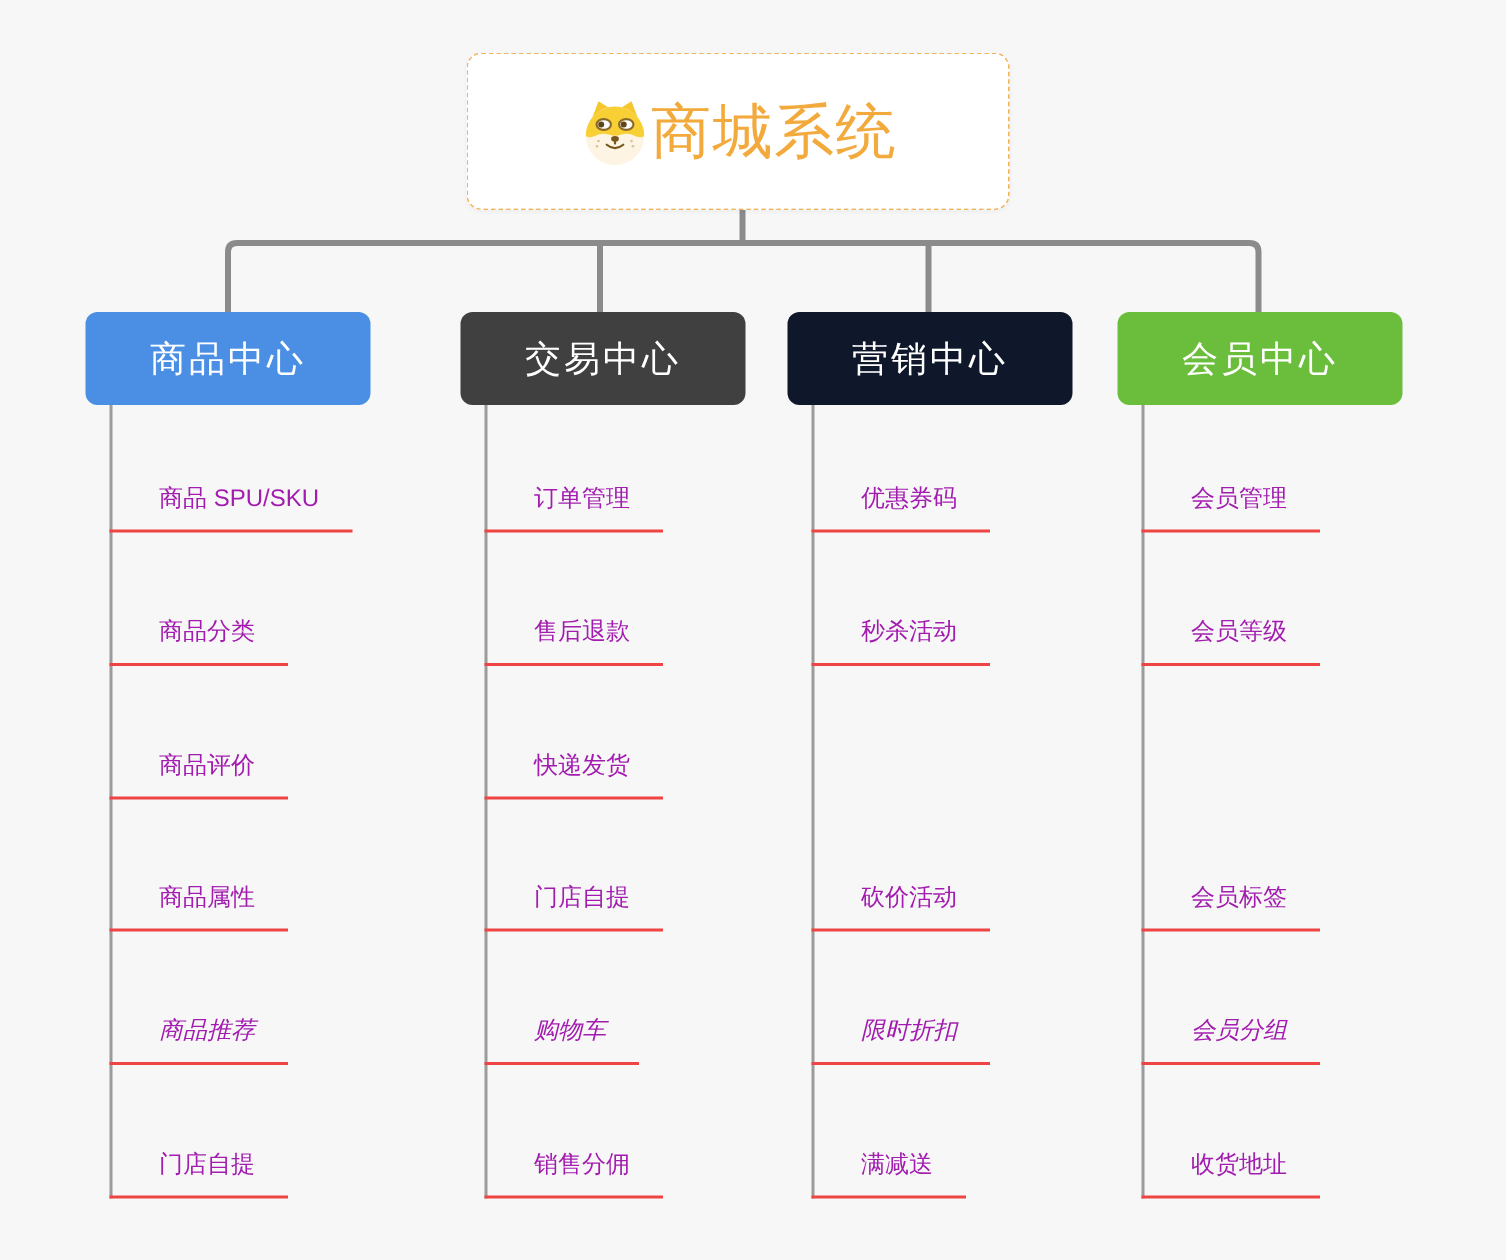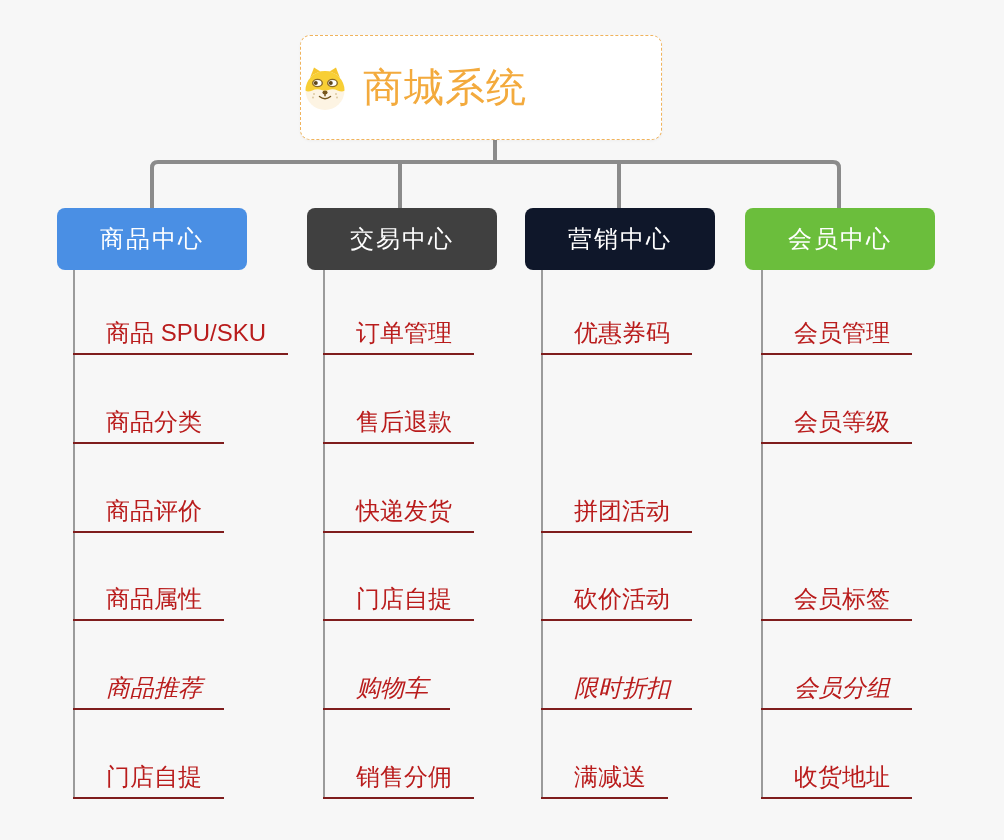--- a/index.html
+++ b/index.html
@@ -11,29 +11,29 @@
     position: relative;
     width: 1004px;
     height: 840px;
     background: #f7f7f7;
     overflow: hidden;
   }
 
   
   .root-node {
     position: absolute;
-    left: 300px; top: 35px;
+    left: 311px; top: 35px;
     width: 362px; height: 105px;
     box-sizing: border-box;
     background: #ffffff;
     border: 1px dashed #f0b35c;
     border-radius: 10px;
     display: flex;
     align-items: center;
-    gap: 14px;
+    justify-content: center;
     box-shadow: 0 1px 3px rgba(0,0,0,0.04);
     cursor: pointer;
   }
   .root-title {
     font-size: 40px;
     color: #f3aa3d;
     letter-spacing: 1px;
     white-space: nowrap;
   }
 
@@ -65,25 +65,25 @@
     top: 270px;
     width: 240px;
     height: 529px;
     border-left: 2px solid #9b9b9b;
   }
   .leaf {
     position: absolute;
     left: -2px;
     display: inline-block;
     white-space: nowrap;
-    font-size: 24px;
-    color: #b91c1c;
+    font-size: 16px;
+    color: #a21caf;
     line-height: 32px;
     padding: 0 22px 4px 33px;
-    border-bottom: 2px solid #7f1d1d;
+    border-bottom: 2px solid #ef4444;
     cursor: pointer;
   }
   .leaf.r0 { top: 47px; }
   .leaf.r1 { top: 136px; }
   .leaf.r2 { top: 225px; }
   .leaf.r3 { top: 313px; }
   .leaf.r4 { top: 402px; font-style: italic; }
   .leaf.r5 { top: 491px; }
 </style>
 </head>
@@ -140,21 +140,21 @@
     <div class="leaf r0">订单管理</div>
     <div class="leaf r1">售后退款</div>
     <div class="leaf r2">快递发货</div>
     <div class="leaf r3">门店自提</div>
     <div class="leaf r4">购物车</div>
     <div class="leaf r5">销售分佣</div>
   </div>
 
   <div class="leaf-col" style="left:541px">
     <div class="leaf r0">优惠券码</div>
-    <div class="leaf r2">拼团活动</div>
+    <div class="leaf r1">秒杀活动</div>
     <div class="leaf r3">砍价活动</div>
     <div class="leaf r4">限时折扣</div>
     <div class="leaf r5">满减送</div>
   </div>
 
   <div class="leaf-col" style="left:761px">
     <div class="leaf r0">会员管理</div>
     <div class="leaf r1">会员等级</div>
     <div class="leaf r3">会员标签</div>
     <div class="leaf r4">会员分组</div>

